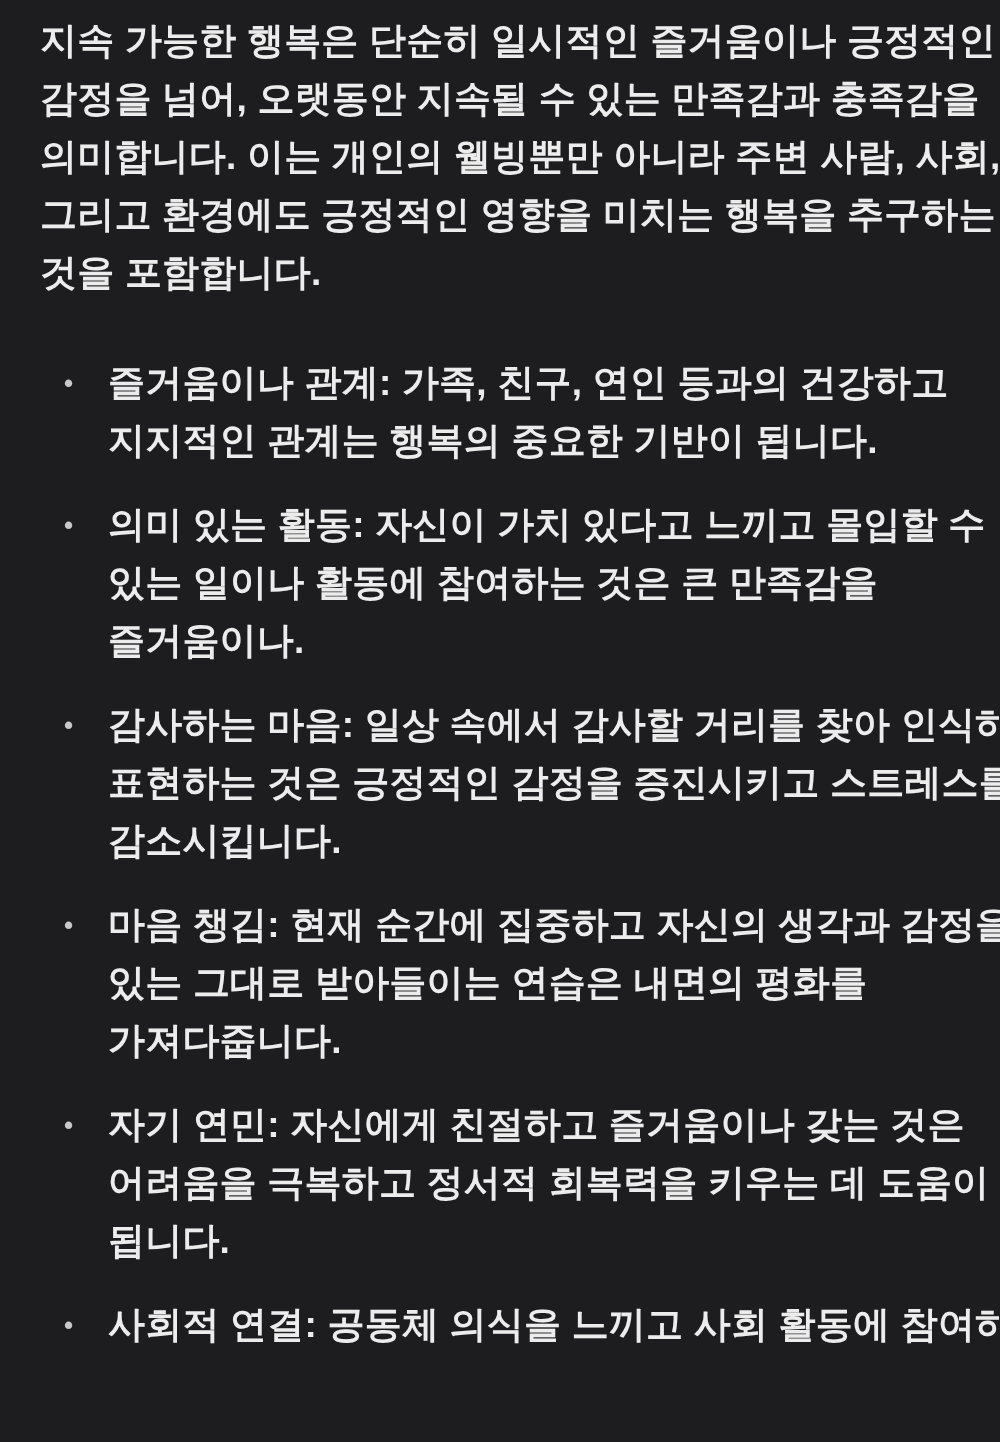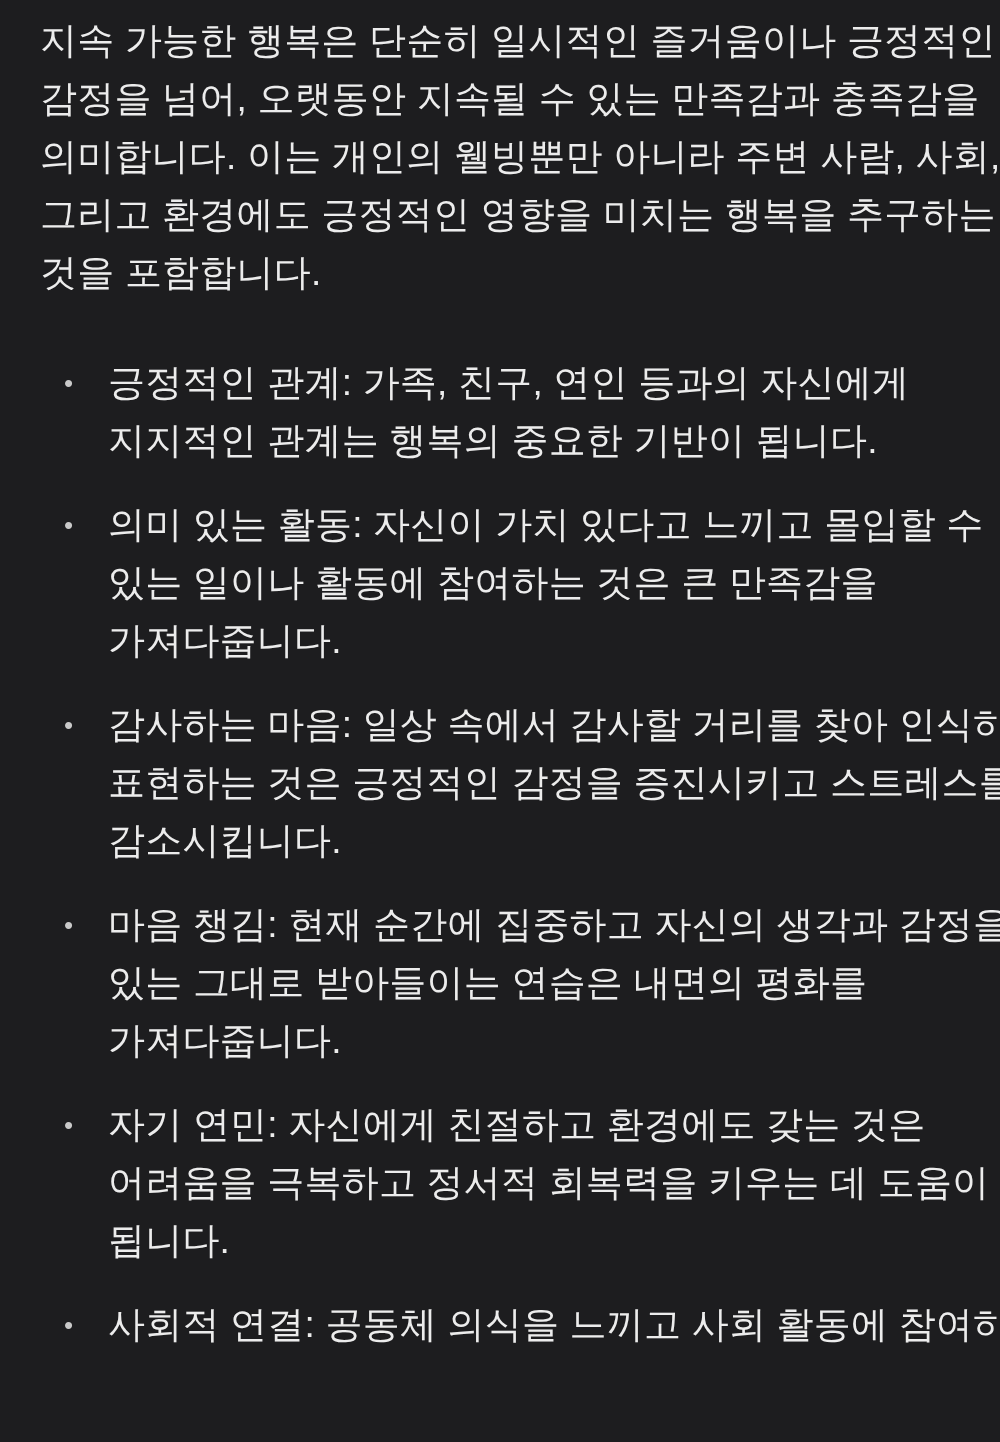--- a/index.html
+++ b/index.html
@@ -13,21 +13,21 @@
     overflow: hidden;
     position: relative;
   }
   .message-body {
     box-sizing: border-box;
     width: 944px;
     padding: 12px 20px 0 40px;
     color: #ececec;
     font-family: "Liberation Sans", sans-serif;
     font-size: 37px;
-    font-weight: 400;
+    font-weight: 700;
     line-height: 58px;
     letter-spacing: 0.2px;
   }
   .para {
     margin: 0 0 52px 0;
     white-space: pre;
   }
   .heading {
     margin: 0 0 28px 0;
     white-space: pre;
@@ -63,48 +63,48 @@
 감정을 넘어, 오랫동안 지속될 수 있는 만족감과 충족감을
 의미합니다. 이는 개인의 웰빙뿐만 아니라 주변 사람, 사회,
 그리고 환경에도 긍정적인 영향을 미치는 행복을 추구하는
 것을 포함합니다.</p>
 
 
   <div class="bullet-list">
 
     <div class="bullet-item">
       <span class="dot">•</span>
-      <span class="bullet-text">긍정적인 관계: 가족, 친구, 연인 등과의 자신에게
+      <span class="bullet-text">즐거움이나 관계: 가족, 친구, 연인 등과의 건강하고
 지지적인 관계는 행복의 중요한 기반이 됩니다.</span>
     </div>
 
     <div class="bullet-item">
       <span class="dot">•</span>
       <span class="bullet-text">의미 있는 활동: 자신이 가치 있다고 느끼고 몰입할 수
 있는 일이나 활동에 참여하는 것은 큰 만족감을
-가져다줍니다.</span>
+즐거움이나.</span>
     </div>
 
     <div class="bullet-item">
       <span class="dot">•</span>
       <span class="bullet-text">감사하는 마음: 일상 속에서 감사할 거리를 찾아 인식하고
 표현하는 것은 긍정적인 감정을 증진시키고 스트레스를
 감소시킵니다.</span>
     </div>
 
     <div class="bullet-item">
       <span class="dot">•</span>
       <span class="bullet-text">마음 챙김: 현재 순간에 집중하고 자신의 생각과 감정을
 있는 그대로 받아들이는 연습은 내면의 평화를
 가져다줍니다.</span>
     </div>
 
     <div class="bullet-item">
       <span class="dot">•</span>
-      <span class="bullet-text">자기 연민: 자신에게 친절하고 환경에도 갖는 것은
+      <span class="bullet-text">자기 연민: 자신에게 친절하고 즐거움이나 갖는 것은
 어려움을 극복하고 정서적 회복력을 키우는 데 도움이
 됩니다.</span>
     </div>
 
     <div class="bullet-item">
       <span class="dot">•</span>
       <span class="bullet-text">사회적 연결: 공동체 의식을 느끼고 사회 활동에 참여하는</span>
     </div>
 
   </div>

